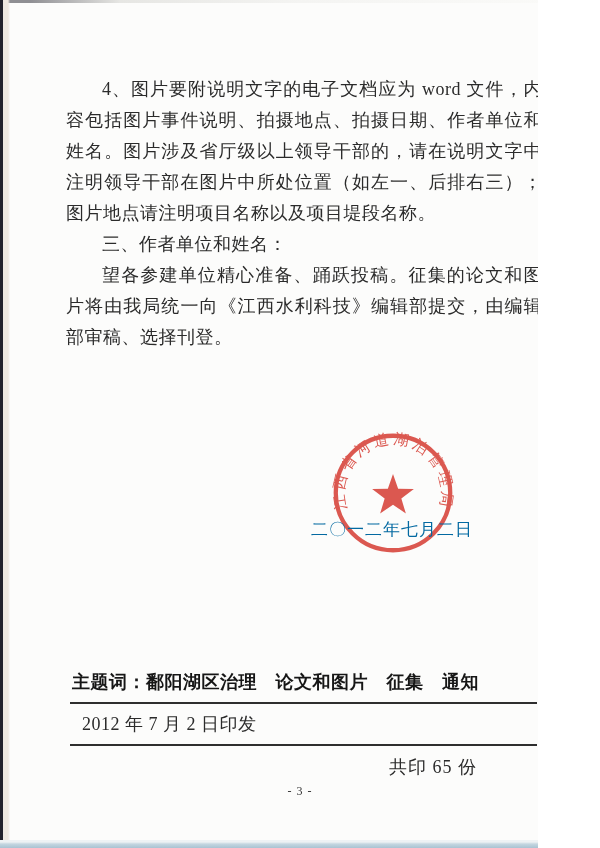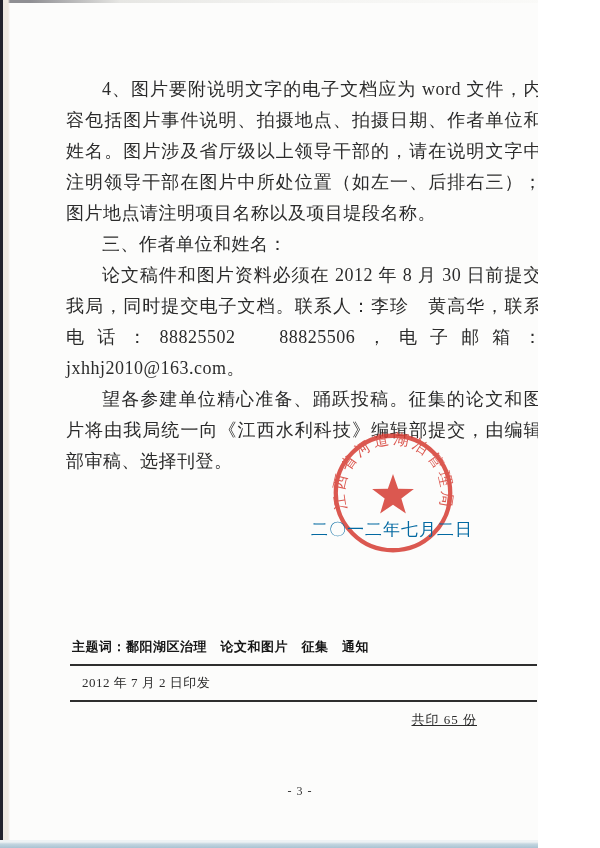--- a/index.html
+++ b/index.html
@@ -35,53 +35,52 @@
   .seal{
     position:absolute;left:331px;top:431px;width:124px;height:124px;
     opacity:0.85;z-index:2;
   }
   .sign-date{
     position:absolute;left:311px;top:518px;z-index:3;
     font-size:17px;letter-spacing:1px;color:#0369a1;
     white-space:nowrap;
   }
   .footer{
-    position:absolute;left:70px;top:636px;width:467px;
-    font-size:13px;
+    position:absolute;left:70px;top:668px;width:467px;
+    font-size:18px;
   }
   .subject-row{
     font-weight:bold;color:#161616;letter-spacing:0.5px;
     padding:2px 0 8px 2px;white-space:nowrap;
   }
   .rule{height:0;border-top:2px solid #2e2e2e;margin:0;}
   .issuer-row{
     display:flex;justify-content:space-between;align-items:center;
     padding:8px 36px 8px 12px;letter-spacing:0.5px;
   }
   .copies-row{
-    text-align:right;padding:9px 60px 0 0;letter-spacing:1px;text-decoration:underline;
+    text-align:right;padding:9px 60px 0 0;letter-spacing:1px;
   }
   .page-number{
     position:absolute;left:0;top:784px;width:600px;
     text-align:center;font-size:12px;letter-spacing:1px;color:#333;
   }
 </style>
 </head>
 <body>
 
 <div class="scan">
 
   <div class="edge-top"></div>
   <div class="edge-left"></div>
   <div class="edge-bottom"></div>
 
   <div class="body-text">
     <p>4、图片要附说明文字的电子文档应为 word 文件，内容包括图片事件说明、拍摄地点、拍摄日期、作者单位和姓名。图片涉及省厅级以上领导干部的，请在说明文字中注明领导干部在图片中所处位置（如左一、后排右三）；图片地点请注明项目名称以及项目堤段名称。</p>
     <p>三、作者单位和姓名：</p>
-    <p>论文稿件和图片资料必须在 2012 年 8 月 30 日前提交我局，同时提交电子文档。联系人：李珍　黄高华，联系电话：88825502　88825506，电子邮箱：jxhhj2010@163.com。</p>
     <p>望各参建单位精心准备、踊跃投稿。征集的论文和图片将由我局统一向《江西水利科技》编辑部提交，由编辑部审稿、选择刊登。</p>
   </div>
 
   <div class="stamp-area">
     <svg class="seal" viewBox="0 0 130 130">
       <defs>
         <path id="sealArc" d="M 24,95 A 51,51 0 1 1 106,95" fill="none"></path>
       </defs>
       <circle cx="65" cy="65" r="60" fill="none" stroke-width="4.5" stroke="#d63c33"></circle>
       <polygon points="65,45 70.4,60.6 86.9,60.9 73.75,70.8 78.5,86.6 65,77.2 51.5,86.6 56.25,70.8 43.1,60.9 59.6,60.6" fill="#d63c33"></polygon>

